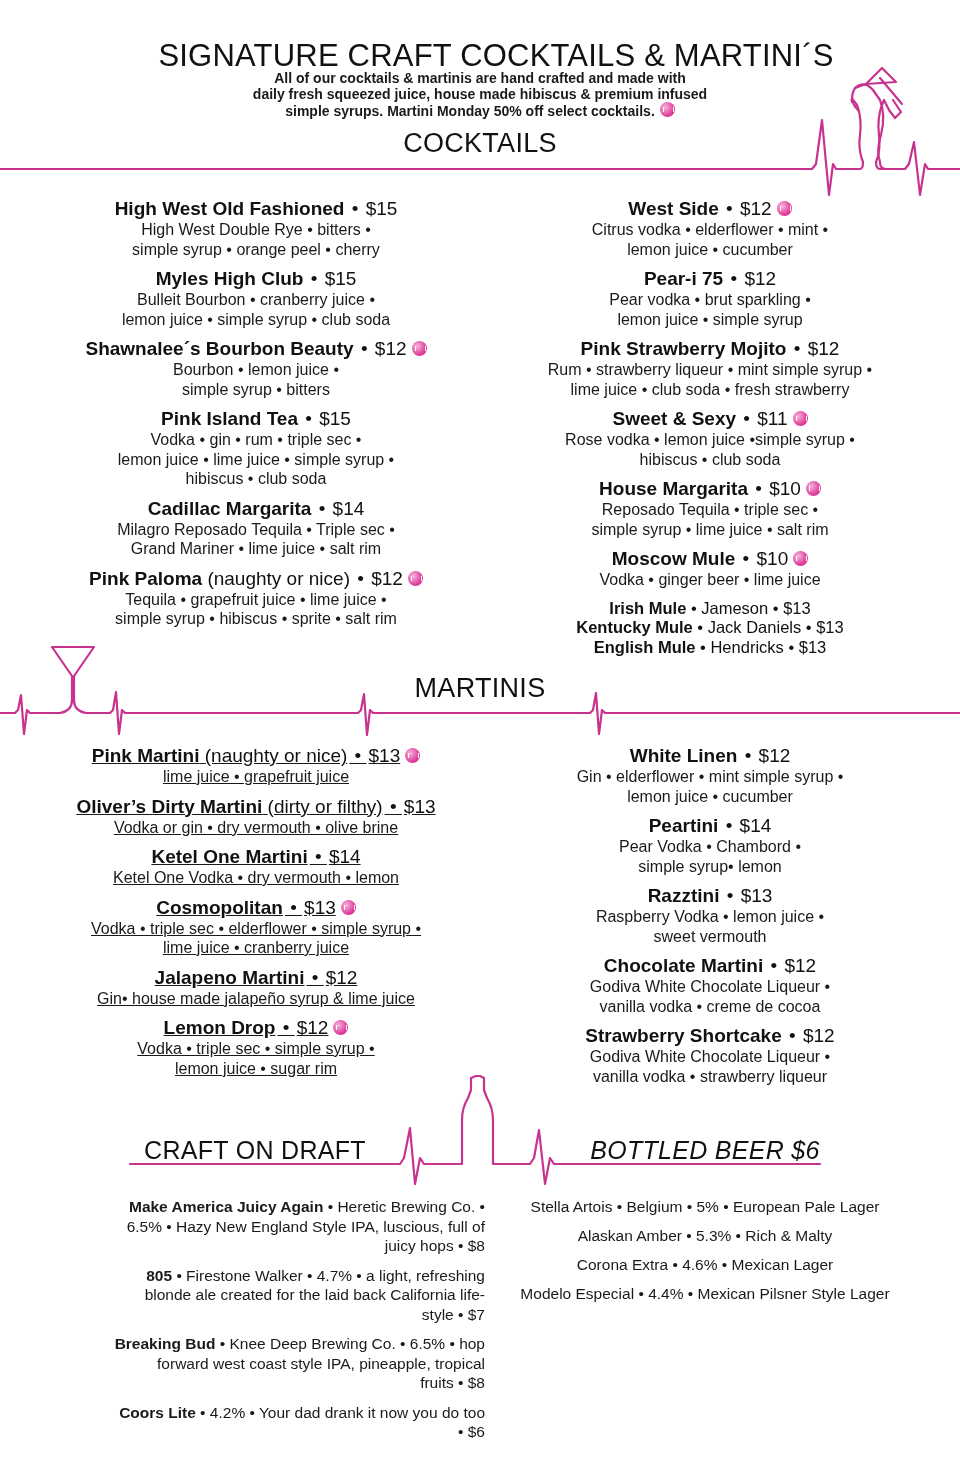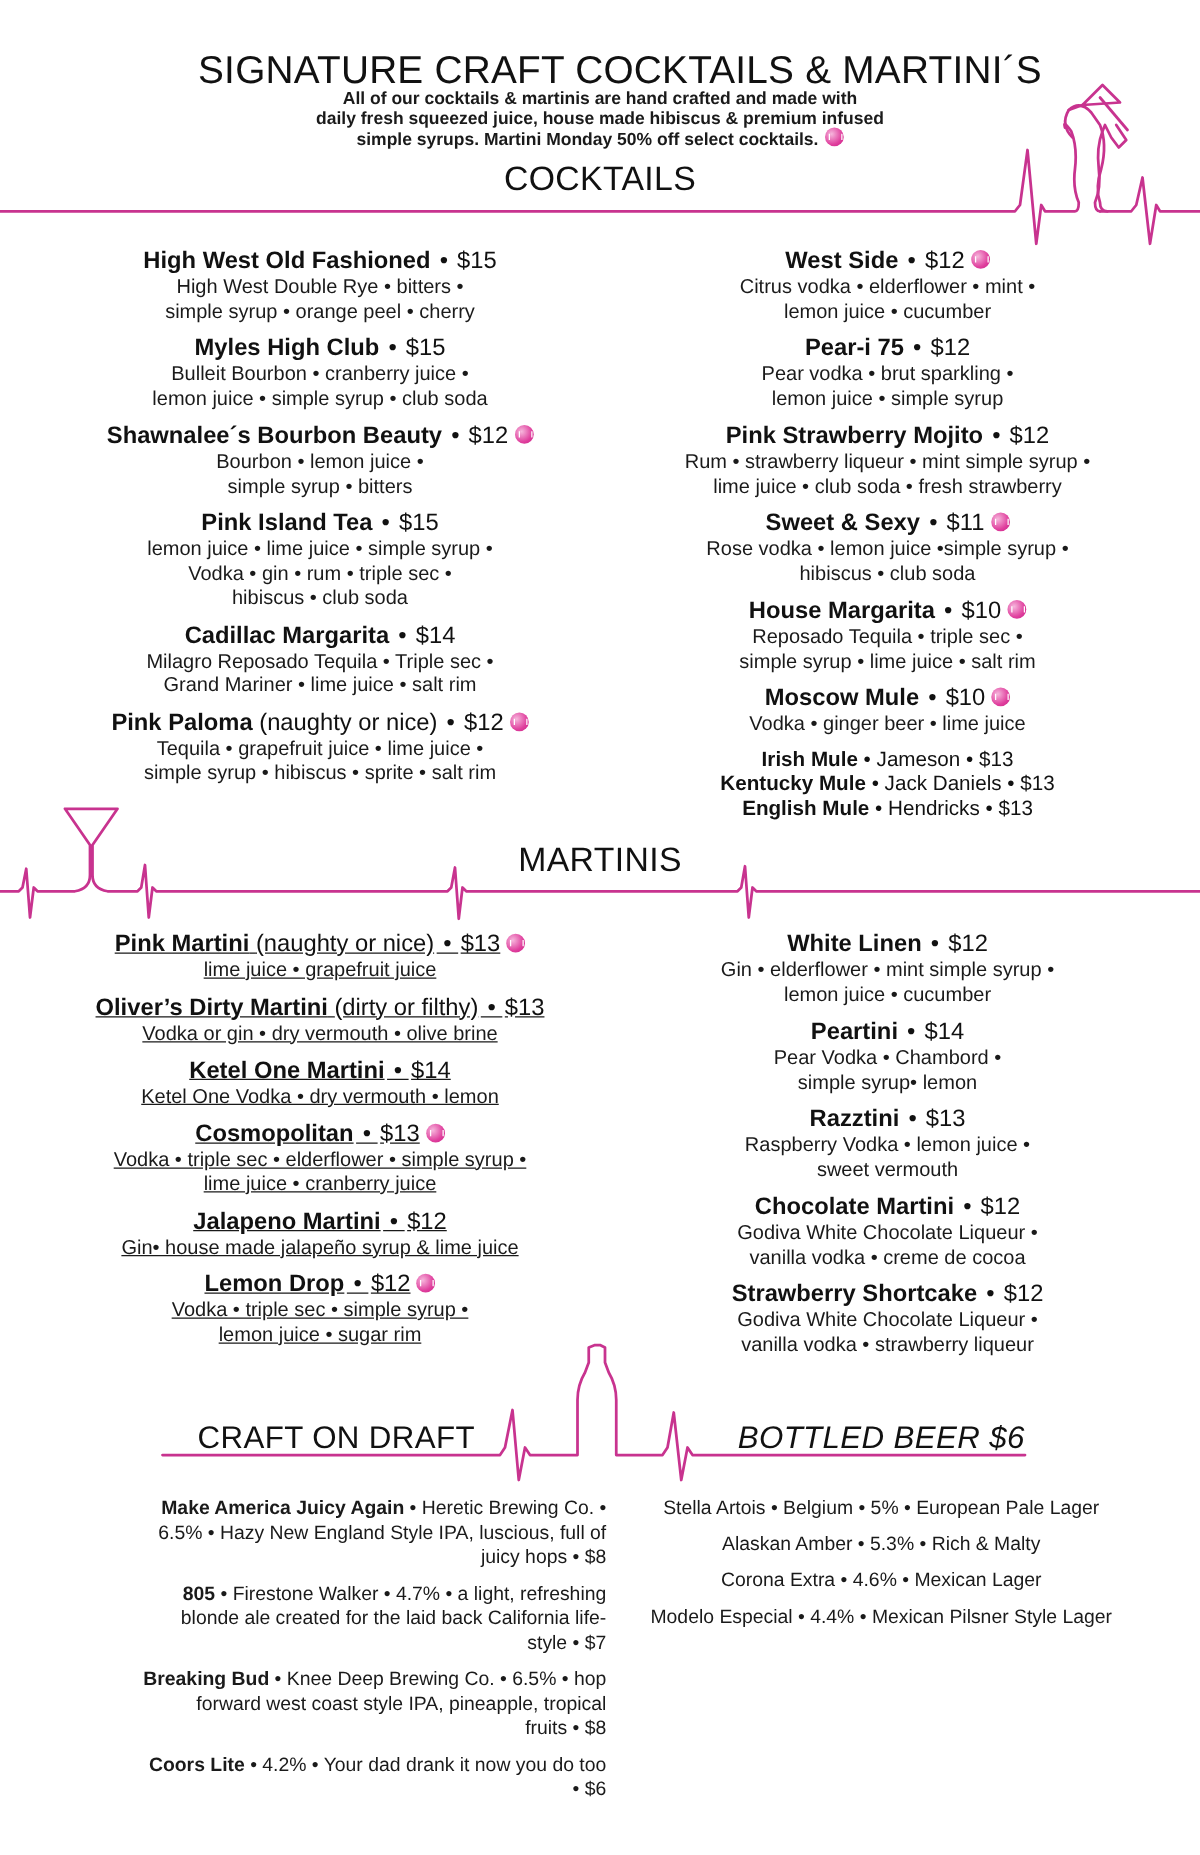--- a/index.html
+++ b/index.html
@@ -80,22 +80,22 @@
       <div class="item-desc">Bulleit Bourbon • cranberry juice •</div>
       <div class="item-desc">lemon juice • simple syrup • club soda</div>
     </div>
     <div class="item">
       <div class="item-head"><span class="name">Shawnalee´s Bourbon Beauty</span><span class="dot"> • </span><span class="price">$12</span><span class="mm"></span></div>
       <div class="item-desc">Bourbon • lemon juice •</div>
       <div class="item-desc">simple syrup • bitters</div>
     </div>
     <div class="item">
       <div class="item-head"><span class="name">Pink Island Tea</span><span class="dot"> • </span><span class="price">$15</span></div>
+      <div class="item-desc">Vodka • gin • rum • triple sec •</div>
       <div class="item-desc">lemon juice • lime juice • simple syrup •</div>
-      <div class="item-desc">Vodka • gin • rum • triple sec •</div>
       <div class="item-desc">hibiscus • club soda</div>
     </div>
     <div class="item">
       <div class="item-head"><span class="name">Cadillac Margarita</span><span class="dot"> • </span><span class="price">$14</span></div>
       <div class="item-desc">Milagro Reposado Tequila • Triple sec •</div>
       <div class="item-desc">Grand Mariner • lime juice • salt rim</div>
     </div>
     <div class="item">
       <div class="item-head"><span class="name">Pink Paloma</span> <span class="note">(naughty or nice)</span><span class="dot"> • </span><span class="price">$12</span><span class="mm"></span></div>
       <div class="item-desc">Tequila • grapefruit juice • lime juice •</div>
@@ -191,21 +191,21 @@
       <div class="item-desc">Godiva White Chocolate Liqueur •</div>
       <div class="item-desc">vanilla vodka • creme de cocoa</div>
     </div>
     <div class="item">
       <div class="item-head"><span class="name">Strawberry Shortcake</span><span class="dot"> • </span><span class="price">$12</span></div>
       <div class="item-desc">Godiva White Chocolate Liqueur •</div>
       <div class="item-desc">vanilla vodka • strawberry liqueur</div>
     </div>
   </div>
 
-<div class="abs section-title" style="left:144px;width:250px;top:1136px;font-size:25px;">CRAFT ON DRAFT</div>
+<div class="abs section-title" style="left:130px;width:250px;top:1136px;font-size:25px;">CRAFT ON DRAFT</div>
 <div class="abs section-title" style="left:570px;width:270px;top:1136px;font-size:25px;font-style:italic;">BOTTLED BEER $6</div>
 
 <div class="col" style="left:30px;width:455px;top:1197px;" id="draft">
     <div class="beer">
       <div><b>Make America Juicy Again</b><span> • Heretic Brewing Co. •</span></div>
       <div>6.5% • Hazy New England Style IPA, luscious, full of</div>
       <div>juicy hops • $8</div>
     </div>
     <div class="beer">
       <div><b>805</b><span> • Firestone Walker • 4.7% • a light, refreshing</span></div>

